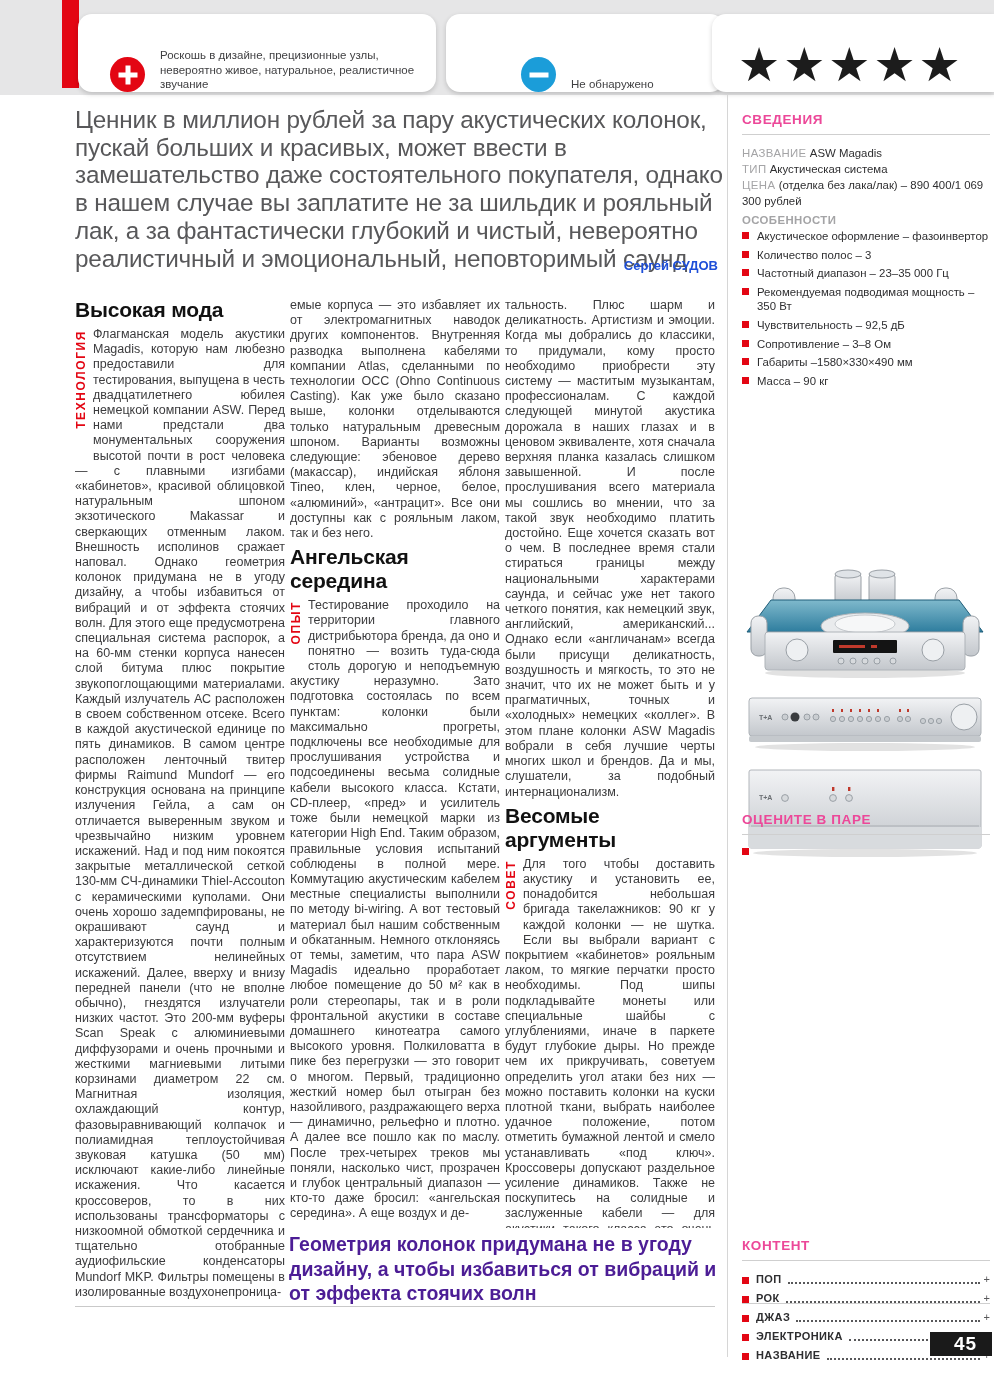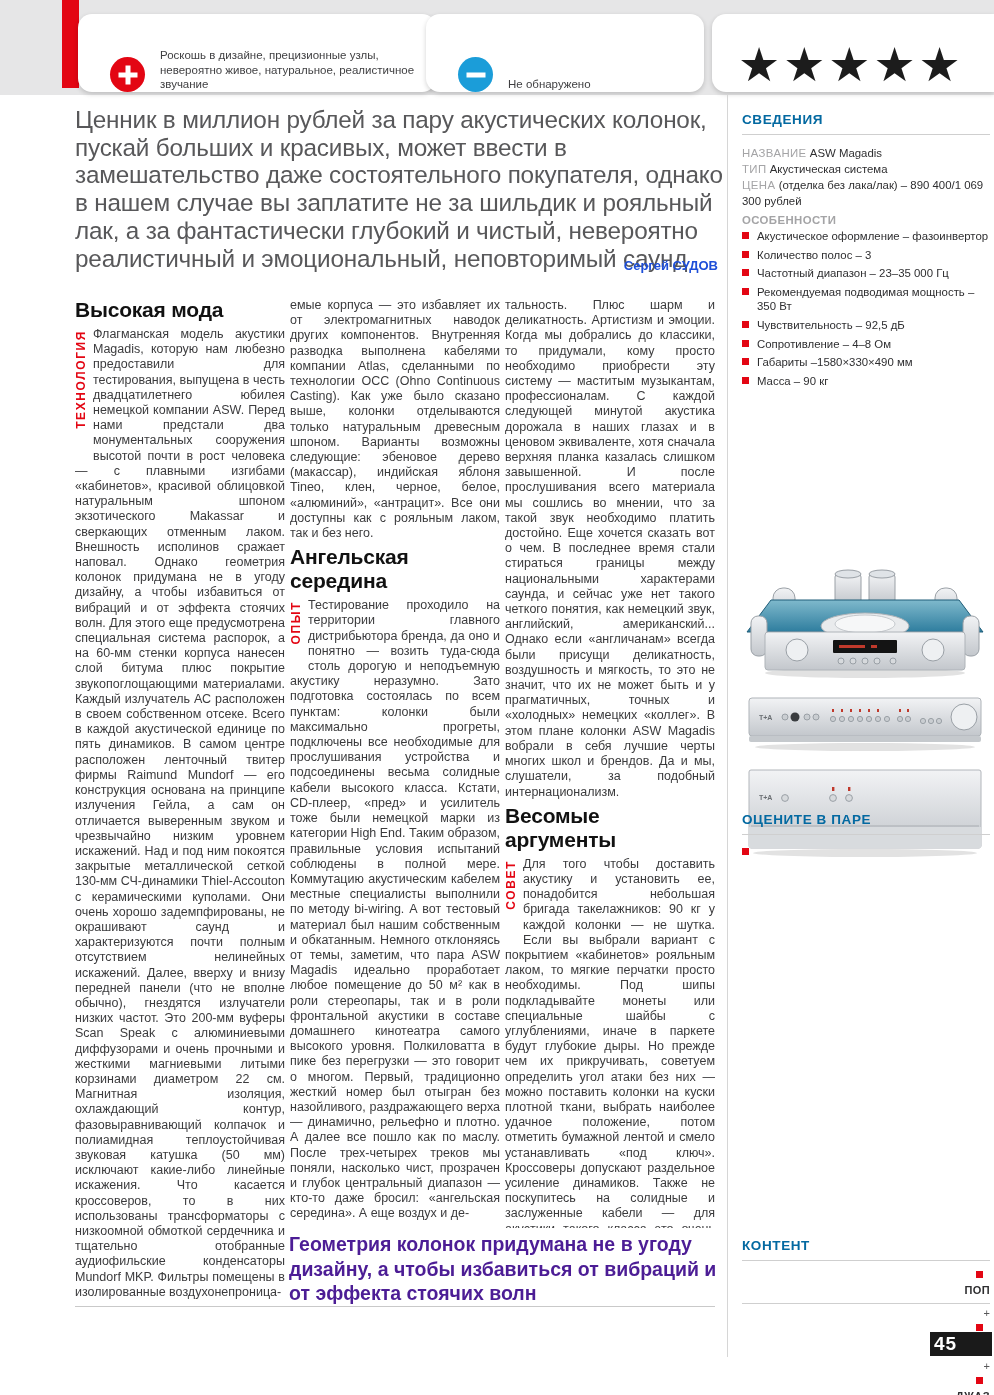--- a/index.html
+++ b/index.html
@@ -13,21 +13,21 @@
   }
   
   .top-band { position:absolute; left:0; top:0; width:994px; height:95px; background:#e6e6e7; }
   .red-tab { position:absolute; left:62px; top:0; width:17px; height:88px; background:#e30613; }
   .tcard {
     position:absolute; top:6px; height:78px; background:#ffffff;
     border-radius:14px; box-shadow:0 2px 5px rgba(0,0,0,.18);
     display:flex; align-items:flex-end;margin-top:8px;
   }
   .card-pros { left:78px; width:358px; }
-  .card-cons { left:426px; width:278px; }
+  .card-cons { left:446px; width:278px;padding-left:43px; }
   .card-stars { left:712px; width:282px; border-radius:14px 0 0 14px; justify-content:flex-start; }
   .circle-ico {
     width:35px; height:35px; border-radius:50%; flex:0 0 35px;
     margin-left:32px; position:relative;
   }
   .ico-plus { background:#e30613; }
   .ico-plus::before, .ico-plus::after {
     content:""; position:absolute; background:#fff; left:50%; top:50%;
   }
   .ico-plus::before { width:19px; height:5px; transform:translate(-50%,-50%); }
@@ -72,44 +72,44 @@
   
   .pull-quote {
     position:absolute; left:289px; top:1232px; width:430px;
     font-size:19.5px; line-height:24.6px; font-weight:bold; color:#4c1d95;
   }
   .main-rule { position:absolute; left:75px; top:1306px; width:640px; height:1px; background:#c9c9c9; }
   .vsep { position:absolute; left:727px; top:95px; width:1px; height:1262px; background:#d6d6d6; }
 
   
   .sidebar { position:absolute; left:742px; top:112px; width:248px; }
-  .sb-title { color:#0369a1; font-weight:bold; font-size:13.5px; letter-spacing:.6px; }
+  .sb-title { color:#ec4899; font-weight:bold; font-size:13.5px; letter-spacing:.6px; }
   .sb-rule { height:1px; background:#cfcfcf; margin:7px 0 10px 0; }
   .field { font-size:11.4px; line-height:16px; color:#2e2e30; }
   .flabel { color:#a4a4a6; font-weight:normal; letter-spacing:.4px; }
   .features-h { color:#a4a4a6; font-weight:bold; font-size:11.4px; letter-spacing:.4px; margin-top:2px; line-height:18px; }
   .feat { position:relative; padding-left:15px; font-size:11.4px; line-height:14.6px; color:#2e2e30; margin-bottom:4px; }
   .feat .sq { position:absolute; left:0; top:3px; width:7px; height:7px; background:#e30613; }
 
   .gear { position:absolute; left:745px; top:540px; width:240px; }
   .gear svg { display:block; margin:0 auto; }
 
   .sb-block-2 { position:absolute; left:742px; top:812px; width:248px; }
   .sb-block-3 { position:absolute; left:742px; top:1190px; width:248px;margin-top:48px; }
-  .kontent-row { display:flex; align-items:flex-end; font-size:11px; line-height:17px; color:#2e2e30; margin-bottom:2px;flex-direction:column; }
+  .kontent-row { display:flex; align-items:flex-end; font-size:11px; line-height:17px; color:#2e2e30; margin-bottom:2px; }
   .kontent-row .sq { width:7px; height:7px; background:#e30613; margin:0 7px 4px 0; flex:0 0 7px; }
   .k-label { font-weight:bold; letter-spacing:.4px; }
   .k-dots { flex:1; border-bottom:2px dotted #58585a; margin:0 4px 4px 6px; }
   .k-plus { color:#58585a; }
   .sb-endrule { position:absolute; left:742px; top:1303px; width:248px; height:1px; background:#cfcfcf; }
 
   .page-num {
     position:absolute; left:930px; top:1332px; width:62px; height:24px;
     background:#1a1a1a; color:#fff; font-weight:bold; font-size:19px;
-    line-height:24px; padding-left:4px; letter-spacing:1px;
+    line-height:24px; padding-left:24px; letter-spacing:1px;
   }
 </style>
 </head>
 <body>
 
 <div class="top-band">
   <div class="red-tab"></div>
 
   <div class="tcard card-pros">
     <span class="circle-ico ico-plus"></span>
@@ -183,21 +183,21 @@
     <span>(отделка без лака/лак) – 890 400/1 069 300 рублей</span>
   </div>
 
   <div class="features-h">ОСОБЕННОСТИ</div>
 
   <div class="feat"><span class="sq"></span><span>Акустическое оформление – фазоинвертор</span></div>
   <div class="feat"><span class="sq"></span><span>Количество полос – 3</span></div>
   <div class="feat"><span class="sq"></span><span>Частотный диапазон – 23–35 000 Гц</span></div>
   <div class="feat"><span class="sq"></span><span>Рекомендуемая подводимая мощность – 350 Вт</span></div>
   <div class="feat"><span class="sq"></span><span>Чувствительность – 92,5 дБ</span></div>
-  <div class="feat"><span class="sq"></span><span>Сопротивление – 4–8 Ом</span></div>
+  <div class="feat"><span class="sq"></span><span>Сопротивление – 3–8 Ом</span></div>
   <div class="feat"><span class="sq"></span><span>Габариты –1580×330×490 мм</span></div>
   <div class="feat"><span class="sq"></span><span>Масса – 90 кг</span></div>
 </div>
 
 <div class="gear">
 
   <svg width="240" height="140" viewBox="0 0 240 140">
     <defs>
       <linearGradient id="sil" x1="0" y1="0" x2="0" y2="1">
         <stop offset="0" stop-color="#f2f3f5"></stop>

